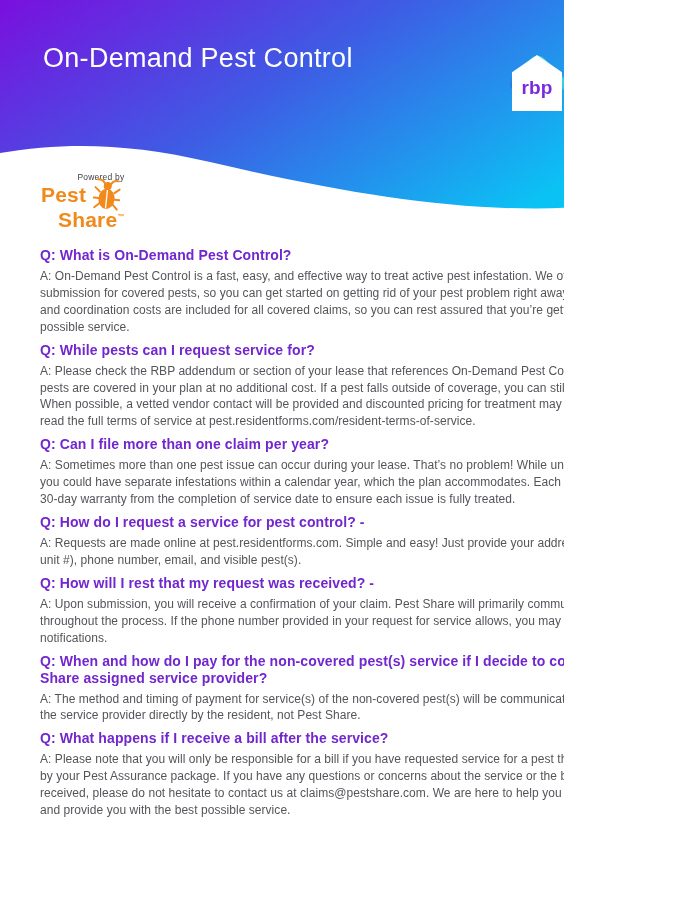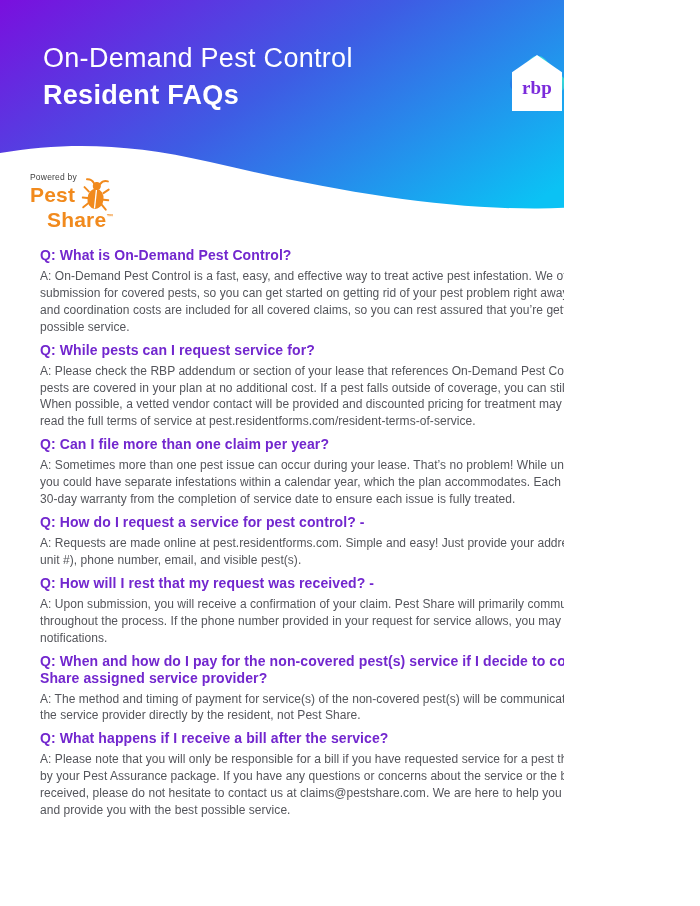--- a/index.html
+++ b/index.html
@@ -10,37 +10,37 @@
   
   .header-wave{position:absolute;top:0;left:0;display:block;}
   .grad-stop-1{stop-color:var(--gradient-start,#7a0fde);}
   .grad-stop-2{stop-color:var(--gradient-mid,#3e5ce4);}
   .grad-stop-3{stop-color:var(--gradient-end,#0bc2f4);}
   .header-title{position:absolute;left:43px;top:40px;color:#ffffff;}
   .title-line1{font-size:27px;font-weight:400;letter-spacing:.3px;line-height:37px;}
   .title-line2{font-size:27px;font-weight:700;letter-spacing:.3px;line-height:37px;}
   
   .rbp-logo{position:absolute;left:504px;top:48px;display:flex;align-items:center;}
-  .rbp-badge{position:relative;width:66px;height:70px;flex:0 0 auto;font-family:Liberation Serif, serif;}
+  .rbp-badge{position:relative;width:66px;height:70px;flex:0 0 auto;}
   .rbp-diamond{
     position:absolute;left:11px;top:13px;width:45px;height:45px;border-radius:10px;
     transform:rotate(45deg);
     background:linear-gradient(180deg,var(--diamond-top,#36dbd8),var(--diamond-bottom,#2377e8));
   }
   .rbp-house{
     position:absolute;left:8px;top:7px;width:50px;height:56px;background:#ffffff;
     clip-path:polygon(50% 0,100% 31%,100% 100%,0 100%,0 31%);
     display:flex;align-items:center;justify-content:center;
   }
   .rbp-house span{font-size:19px;font-weight:700;color:var(--rbp-purple,#7b2bdb);margin-top:10px;letter-spacing:.2px;}
   .rbp-byline{display:flex;align-items:flex-start;margin-left:8px;color:#6d28d9;}
   .rbp-by{font-size:9px;font-weight:400;margin-top:4px;margin-right:2px;}
   .rbp-brand{text-align:right;font-weight:700;font-size:17px;line-height:15px;letter-spacing:.2px;}
   
-  .powered{position:absolute;left:30px;top:172px;color:var(--powered-gray,#404040);}
+  .powered{position:absolute;left:41px;top:172px;color:var(--powered-gray,#404040);text-align:right;}
   .powered-label{font-size:8.5px;letter-spacing:.2px;margin-bottom:3px;}
   .ps-row{display:flex;align-items:flex-start;}
   .ps-word{font-size:21px;font-weight:700;line-height:20px;color:var(--orange,#f18a1d);letter-spacing:.2px;}
   .ps-bug{margin-left:7px;margin-top:-8px;color:var(--orange,#f18a1d);transform:rotate(6deg);}
   .ps-share{margin-left:17px;margin-top:-1px;}
   .ps-tm{font-size:7px;font-weight:700;color:var(--orange,#f18a1d);vertical-align:8px;}
   
   .faq-list{position:absolute;left:40px;top:247px;width:630px;}
   .faq-item{margin:0 0 6px 0;}
   .faq-item h3{
@@ -63,21 +63,20 @@
         <stop class="grad-stop-1" offset="0"></stop>
         <stop class="grad-stop-2" offset="0.48"></stop>
         <stop class="grad-stop-3" offset="1"></stop>
       </linearGradient>
     </defs>
     <path fill="url(#hg)" d="M0,0 L700,0 L700,181 C656,197 598,208 538,208.5 C438,209 330,190 210,162 C128,143 66,142 0,153 Z"></path>
   </svg>
 
   <div class="header-title">
     <div class="title-line1">On-Demand Pest Control</div>
-    <div class="title-line2">Resident FAQs</div>
   </div>
 
   <div class="rbp-logo">
     <div class="rbp-badge">
       <div class="rbp-diamond"></div>
       <div class="rbp-house">
         <span>rbp</span>
       </div>
     </div>
     <div class="rbp-byline">

